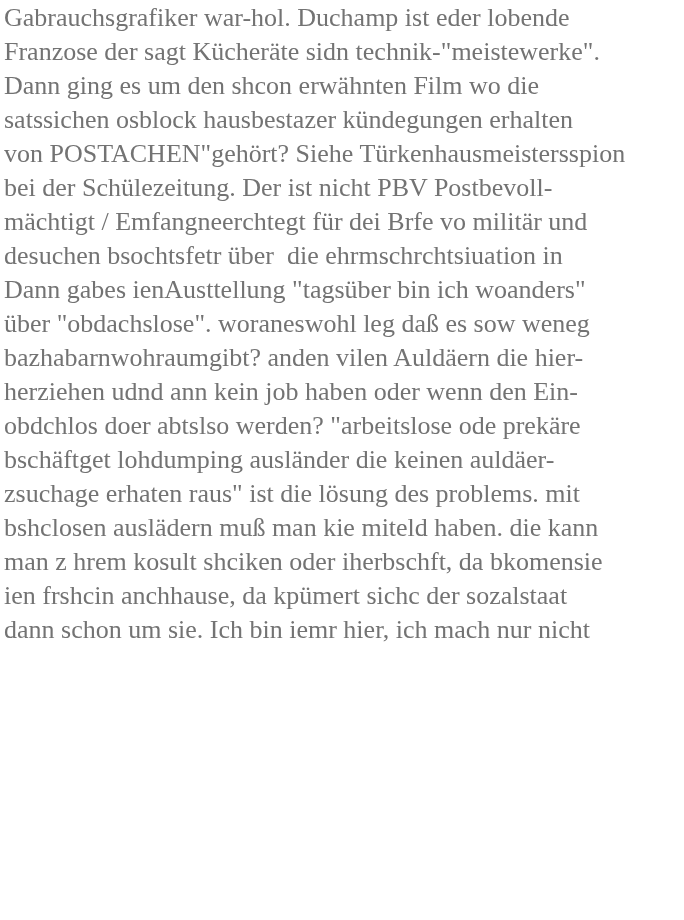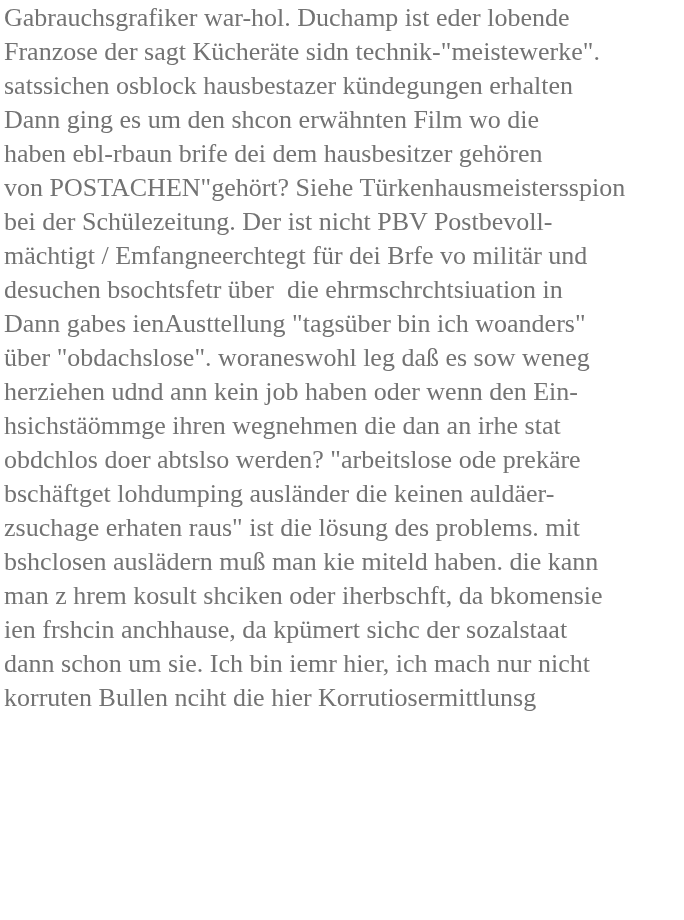--- a/index.html
+++ b/index.html
@@ -32,33 +32,31 @@
     height: 34px;
   }
 </style>
 </head>
 <body>
 
 <div class="page">
   <div class="text-block">
     <div class="text-line">Gabrauchsgrafiker war-hol. Duchamp ist eder lobende</div>
     <div class="text-line">Franzose der sagt Kücheräte sidn technik-"meistewerke".</div>
+    <div class="text-line">Dann ging es um den shcon erwähnten Film wo die</div>
     <div class="text-line">satssichen osblock hausbestazer kündegungen erhalten</div>
-    <div class="text-line">Dann ging es um den shcon erwähnten Film wo die</div>
-    <div class="text-line">haben ebl-rbaun brife dei dem hausbesitzer gehören</div>
     <div class="text-line">von POSTACHEN"gehört? Siehe Türkenhausmeistersspion</div>
     <div class="text-line">bei der Schülezeitung. Der ist nicht PBV Postbevoll-</div>
     <div class="text-line">mächtigt / Emfangneerchtegt für dei Brfe vo militär und</div>
     <div class="text-line">desuchen bsochtsfetr über  die ehrmschrchtsiuation in</div>
     <div class="text-line">Dann gabes ienAusttellung "tagsüber bin ich woanders"</div>
     <div class="text-line">über "obdachslose". woraneswohl leg daß es sow weneg</div>
+    <div class="text-line">bazhabarnwohraumgibt? anden vilen Auldäern die hier-</div>
     <div class="text-line">herziehen udnd ann kein job haben oder wenn den Ein-</div>
-    <div class="text-line">hsichstäömmge ihren wegnehmen die dan an irhe stat</div>
     <div class="text-line">obdchlos doer abtslso werden? "arbeitslose ode prekäre</div>
     <div class="text-line">bschäftget lohdumping ausländer die keinen auldäer-</div>
     <div class="text-line">zsuchage erhaten raus" ist die lösung des problems. mit</div>
     <div class="text-line">bshclosen auslädern muß man kie miteld haben. die kann</div>
     <div class="text-line">man z hrem kosult shciken oder iherbschft, da bkomensie</div>
     <div class="text-line">ien frshcin anchhause, da kpümert sichc der sozalstaat</div>
     <div class="text-line">dann schon um sie. Ich bin iemr hier, ich mach nur nicht</div>
-    <div class="text-line">korruten Bullen nciht die hier Korrutiosermittlunsg</div>
   </div>
 </div>
 
 </body></html>

